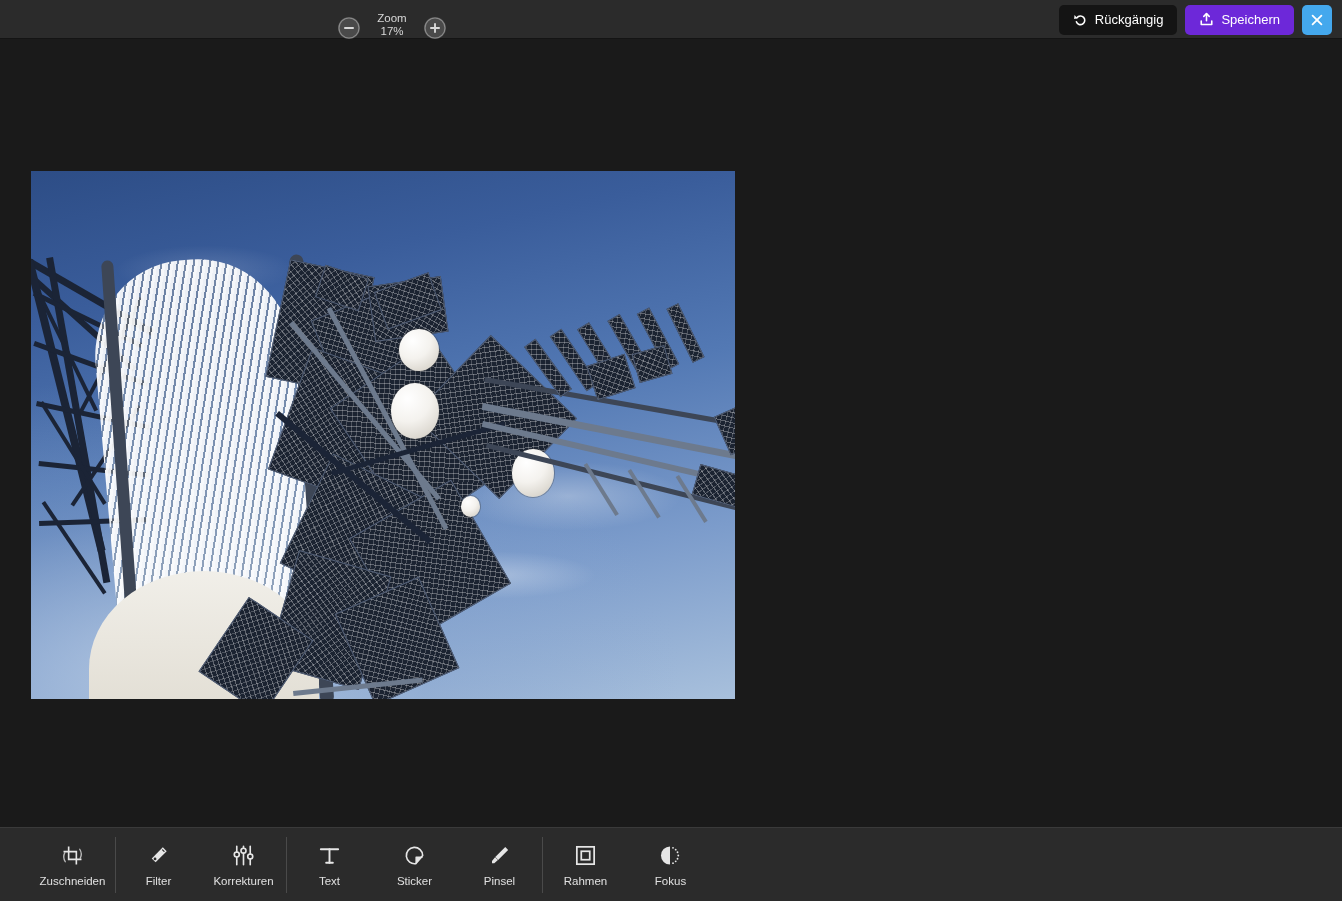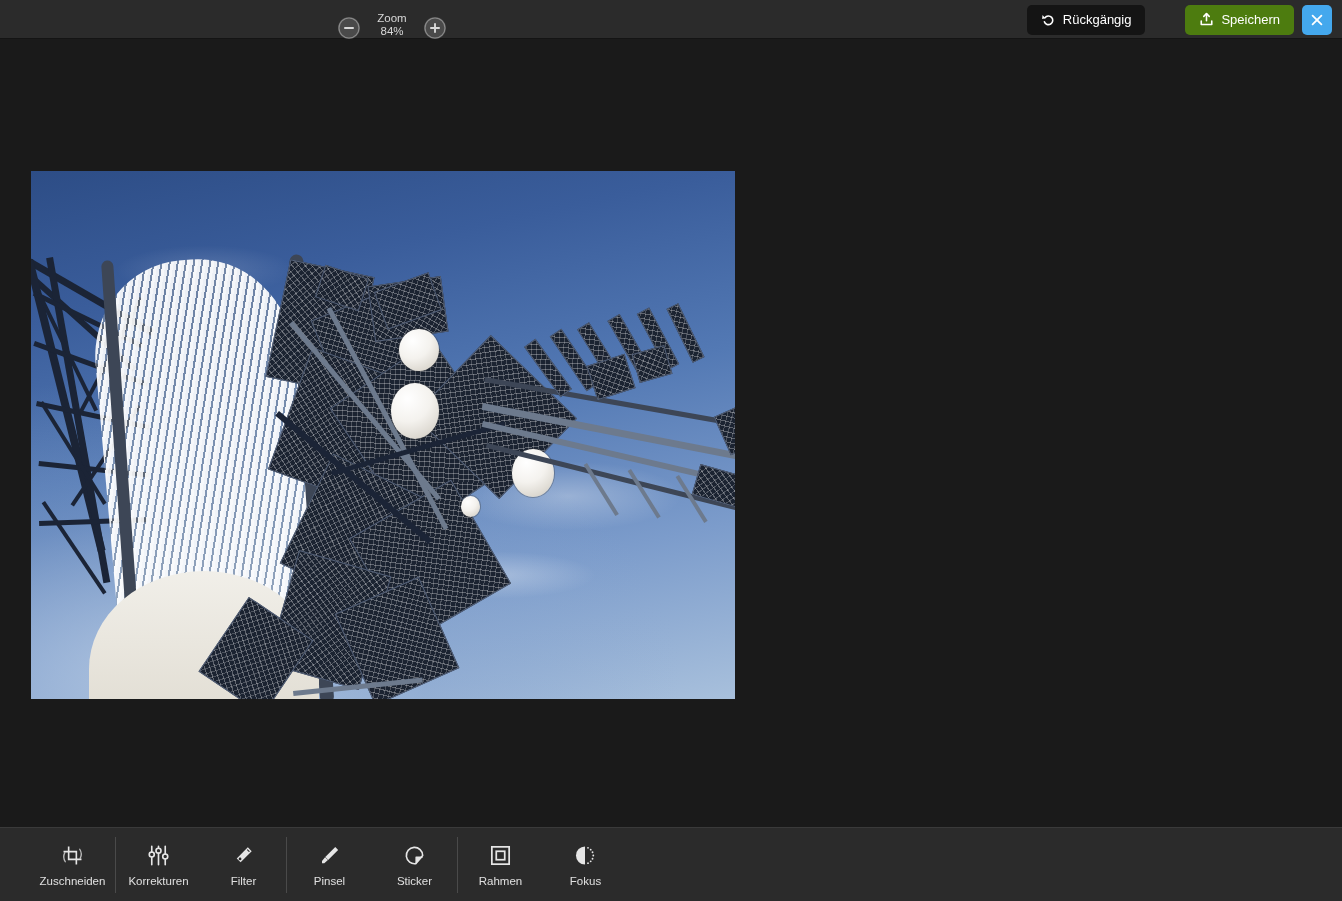--- a/index.html
+++ b/index.html
@@ -49,21 +49,21 @@
   }
   .btn {
     display: flex; align-items: center; gap: 7px;
     height: 30px; padding: 0 14px;
     border-radius: 5px;
     font-size: 13px; color: #fff;
     cursor: pointer; user-select: none;
     white-space: nowrap;
   }
   .btn-undo { background: #141414; margin-left: 8px; }
-  .btn-save { background: #4d7c0f; margin-left: 32px; }
+  .btn-save { background: #6d28d9; }
   .btn-close {
     width: 30px; height: 30px; border-radius: 5px;
     background: #44a8ed;
     display: flex; align-items: center; justify-content: center;
     cursor: pointer;
   }
 
   
   .canvas {
     position: relative;
@@ -151,21 +151,21 @@
 
     <div class="zoom-control">
       <div class="zoom-btn">
         <svg width="22" height="22" viewBox="0 0 22 22">
           <circle cx="11" cy="11" r="10" fill="none" stroke="#8a8a8a" stroke-width="1.2"></circle>
           <rect x="6" y="10.1" width="10" height="1.9" rx="0.9" fill="#d8d8d8"></rect>
         </svg>
       </div>
       <div class="zoom-readout">
         <span class="zl">Zoom</span>
-        <span class="zv">84%</span>
+        <span class="zv">17%</span>
       </div>
       <div class="zoom-btn">
         <svg width="22" height="22" viewBox="0 0 22 22">
           <circle cx="11" cy="11" r="10" fill="none" stroke="#8a8a8a" stroke-width="1.2"></circle>
           <rect x="6" y="10.1" width="10" height="1.9" rx="0.9" fill="#d8d8d8"></rect>
           <rect x="10.05" y="6" width="1.9" height="10" rx="0.9" fill="#d8d8d8"></rect>
         </svg>
       </div>
     </div>
 
@@ -289,61 +289,71 @@
         </span>
         <span class="lb">Zuschneiden</span>
       </div>
     </div>
     <div class="tdiv"></div>
 
     <div class="tgroup">
       <div class="titem">
         <span class="ic">
           <svg width="25" height="25" viewBox="0 0 26 26">
+            <path d="M17.5 4.5 L21.5 8.5 L10 20 L6 16 Z" fill="#e6e6e6"></path>
+            <circle cx="9.4" cy="16.6" r="1.45" fill="#2b2b2b"></circle>
+            <path d="M17.2 7.2 L18.8 8.8" stroke="#2b2b2b" stroke-width="1.2" stroke-linecap="round"></path>
+          </svg>
+        </span>
+        <span class="lb">Filter</span>
+      </div>
+      <div class="titem">
+        <span class="ic">
+          <svg width="25" height="25" viewBox="0 0 26 26">
             <path d="M6 3.5 L6 9.5 M6 14.5 L6 22.5" stroke="#e6e6e6" stroke-width="1.7" stroke-linecap="round"></path>
             <circle cx="6" cy="12" r="2.6" fill="none" stroke="#e6e6e6" stroke-width="1.7"></circle>
             <path d="M13 3.5 L13 5.5 M13 10.5 L13 22.5" stroke="#e6e6e6" stroke-width="1.7" stroke-linecap="round"></path>
             <circle cx="13" cy="8" r="2.6" fill="none" stroke="#e6e6e6" stroke-width="1.7"></circle>
             <path d="M20 3.5 L20 11.5 M20 16.5 L20 22.5" stroke="#e6e6e6" stroke-width="1.7" stroke-linecap="round"></path>
             <circle cx="20" cy="14" r="2.6" fill="none" stroke="#e6e6e6" stroke-width="1.7"></circle>
           </svg>
         </span>
         <span class="lb">Korrekturen</span>
       </div>
-      <div class="titem">
-        <span class="ic">
-          <svg width="25" height="25" viewBox="0 0 26 26">
-            <path d="M17.5 4.5 L21.5 8.5 L10 20 L6 16 Z" fill="#e6e6e6"></path>
-            <circle cx="9.4" cy="16.6" r="1.45" fill="#2b2b2b"></circle>
-            <path d="M17.2 7.2 L18.8 8.8" stroke="#2b2b2b" stroke-width="1.2" stroke-linecap="round"></path>
-          </svg>
-        </span>
-        <span class="lb">Filter</span>
-      </div>
     </div>
     <div class="tdiv"></div>
 
     <div class="tgroup">
+      <div class="titem">
+        <span class="ic">
+          <svg width="25" height="25" viewBox="0 0 26 26">
+            <path d="M4 6.5 L22 6.5" stroke="#e6e6e6" stroke-width="2" stroke-linecap="round"></path>
+            <path d="M13 6.5 L13 20.5" stroke="#e6e6e6" stroke-width="2" stroke-linecap="round"></path>
+            <path d="M9.5 20.5 L16.5 20.5" stroke="#e6e6e6" stroke-width="2" stroke-linecap="round"></path>
+          </svg>
+        </span>
+        <span class="lb">Text</span>
+      </div>
+      <div class="titem">
+        <span class="ic">
+          <svg width="25" height="25" viewBox="0 0 26 26">
+            <path d="M21.5 13 A8.5 8.5 0 1 0 14.5 21.4 L21.5 13 Z" fill="none" stroke="#e6e6e6" stroke-width="1.7" stroke-linejoin="round"></path>
+            <path d="M14.6 21.4 L14.6 14.6 L21.4 14.6" fill="#e6e6e6" stroke="#e6e6e6" stroke-width="1.3" stroke-linejoin="round"></path>
+          </svg>
+        </span>
+        <span class="lb">Sticker</span>
+      </div>
       <div class="titem">
         <span class="ic">
           <svg width="25" height="25" viewBox="0 0 26 26">
             <path d="M19 4.2 L22 7.2 L11.6 17.6 L8.6 14.6 Z" fill="#e6e6e6"></path>
             <path d="M8.4 14.8 L11.4 17.8 L7.6 21 L5.2 21 L5.2 18.6 Z" fill="#e6e6e6"></path>
           </svg>
         </span>
         <span class="lb">Pinsel</span>
-      </div>
-      <div class="titem">
-        <span class="ic">
-          <svg width="25" height="25" viewBox="0 0 26 26">
-            <path d="M21.5 13 A8.5 8.5 0 1 0 14.5 21.4 L21.5 13 Z" fill="none" stroke="#e6e6e6" stroke-width="1.7" stroke-linejoin="round"></path>
-            <path d="M14.6 21.4 L14.6 14.6 L21.4 14.6" fill="#e6e6e6" stroke="#e6e6e6" stroke-width="1.3" stroke-linejoin="round"></path>
-          </svg>
-        </span>
-        <span class="lb">Sticker</span>
       </div>
     </div>
     <div class="tdiv"></div>
 
     <div class="tgroup">
       <div class="titem">
         <span class="ic">
           <svg width="25" height="25" viewBox="0 0 26 26">
             <rect x="4" y="4" width="18" height="18" fill="none" stroke="#e6e6e6" stroke-width="1.8"></rect>
             <rect x="8.6" y="8.6" width="8.8" height="8.8" fill="none" stroke="#e6e6e6" stroke-width="1.8"></rect>

